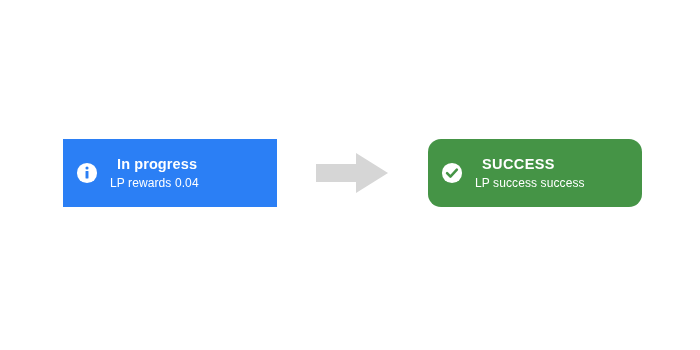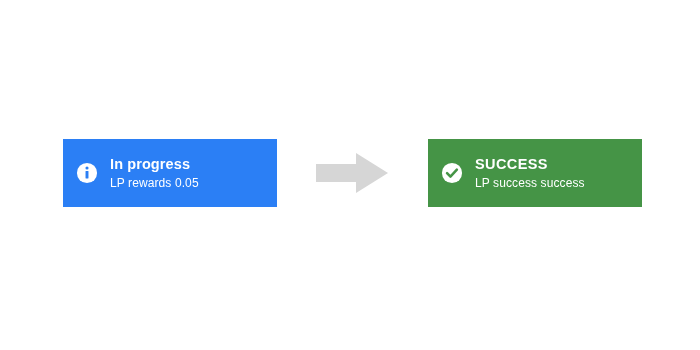--- a/index.html
+++ b/index.html
@@ -40,20 +40,21 @@
     padding-left: 13px;
   }
 
   #card-success {
     left: 428px;
     top: 139px;
     width: 214px;
     height: 68px;
     background: #459446;
     padding-left: 13px;
+    border-radius: 13px;
   }
 
   .card-icon {
     flex: 0 0 auto;
     width: 22px;
     height: 22px;
     margin-right: 12px;
     display: block;
   }
 
@@ -64,20 +65,21 @@
     line-height: 1;
   }
 
   .card-title {
     color: #ffffff;
     font-size: 14.5px;
     font-weight: bold;
     letter-spacing: 0.1px;
     margin-bottom: 5px;
     white-space: nowrap;
+    margin-left: 7px;
   }
 
   #card-success .card-title {
     letter-spacing: 0.4px;
   }
 
   .card-subtitle {
     color: #ffffff;
     font-size: 12px;
     font-weight: normal;
@@ -99,21 +101,21 @@
 <div id="flow-diagram">
 
   <div class="status-card" id="card-in-progress">
     <svg class="card-icon" viewBox="0 0 24 24">
       <circle cx="12" cy="12" r="11" fill="#ffffff"></circle>
       <circle cx="12" cy="6.6" r="1.7" fill="#2b7ff5"></circle>
       <rect x="10.4" y="9.7" width="3.2" height="8.2" rx="0.4" fill="#2b7ff5"></rect>
     </svg>
     <div class="card-text">
       <div class="card-title">In progress</div>
-      <div class="card-subtitle">LP rewards 0.05</div>
+      <div class="card-subtitle">LP rewards 0.04</div>
     </div>
   </div>
 
   <svg id="flow-arrow" viewBox="0 0 72 42">
     <path d="M0 12 L40 12 L40 1 L72 21 L40 41 L40 30 L0 30 Z" fill="#d6d6d6"></path>
   </svg>
 
   <div class="status-card" id="card-success">
     <svg class="card-icon" viewBox="0 0 24 24">
       <circle cx="12" cy="12" r="11" fill="#ffffff"></circle>

